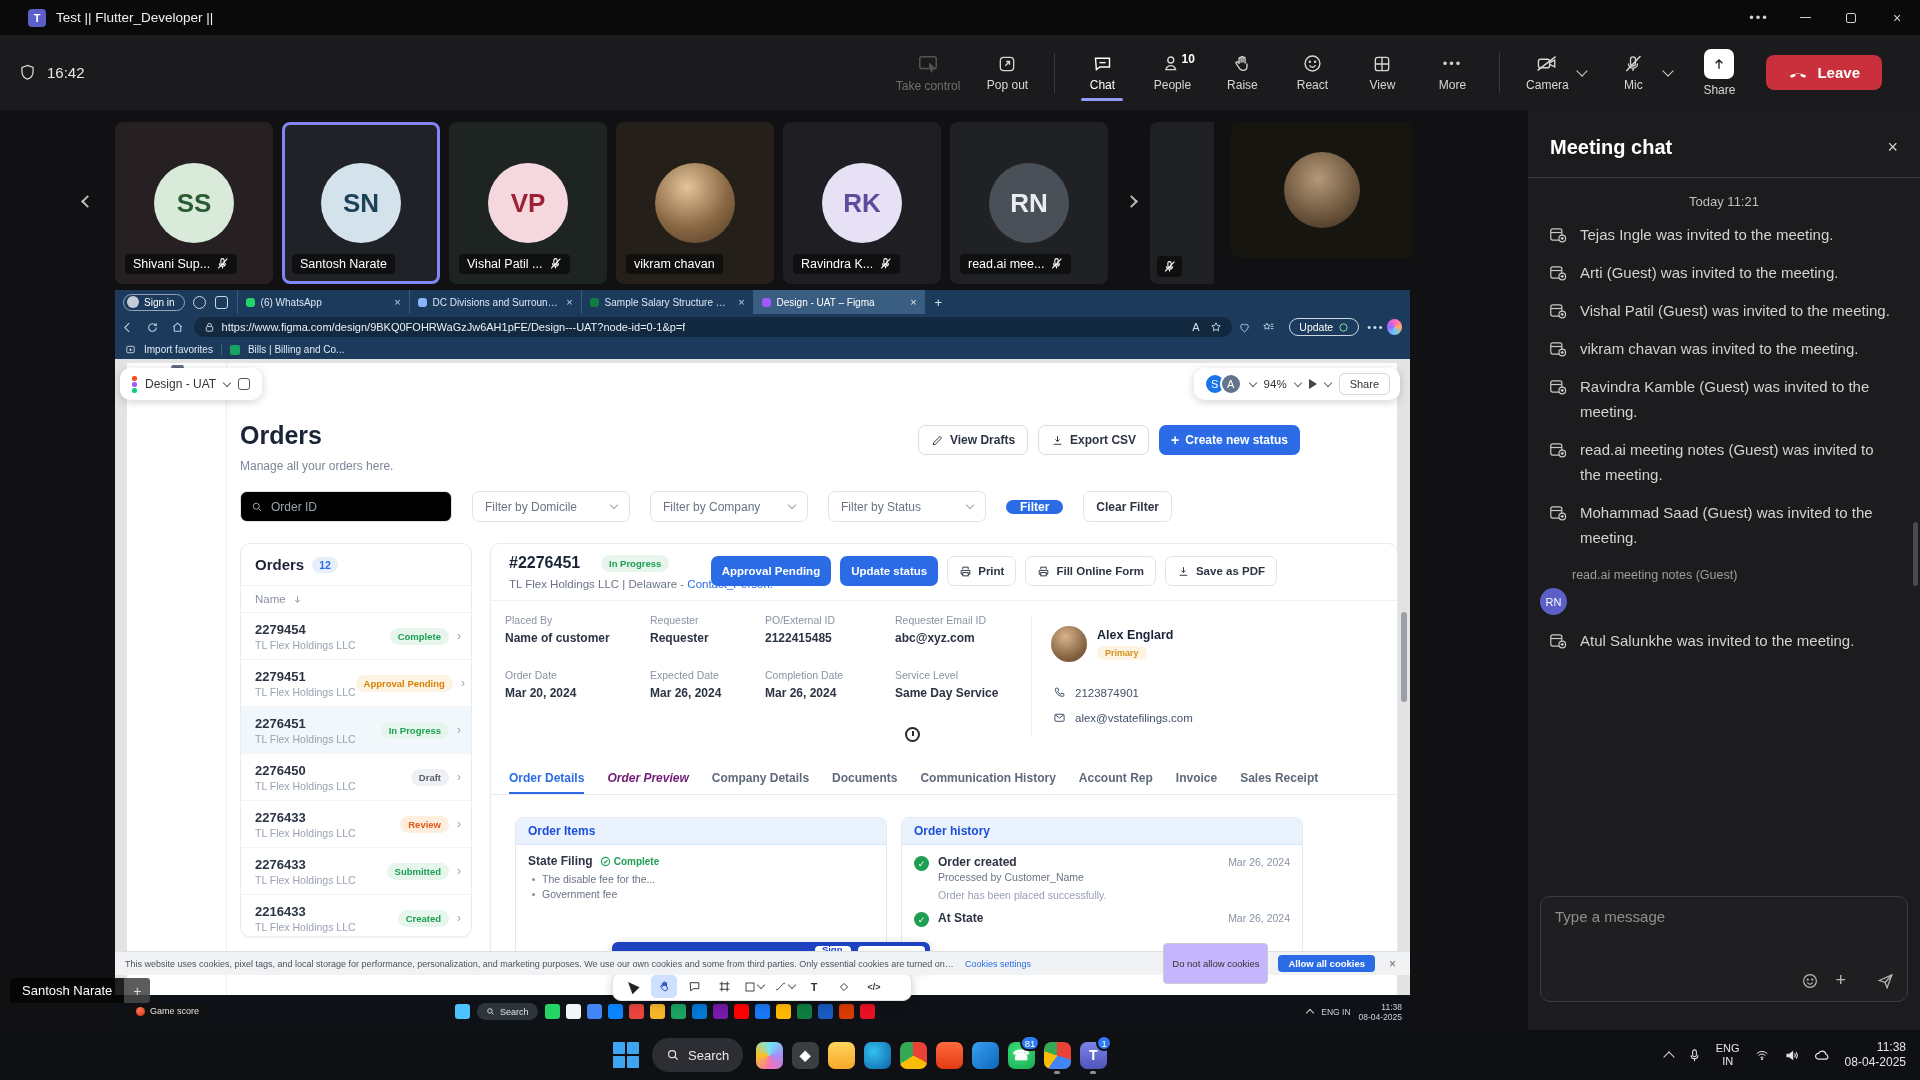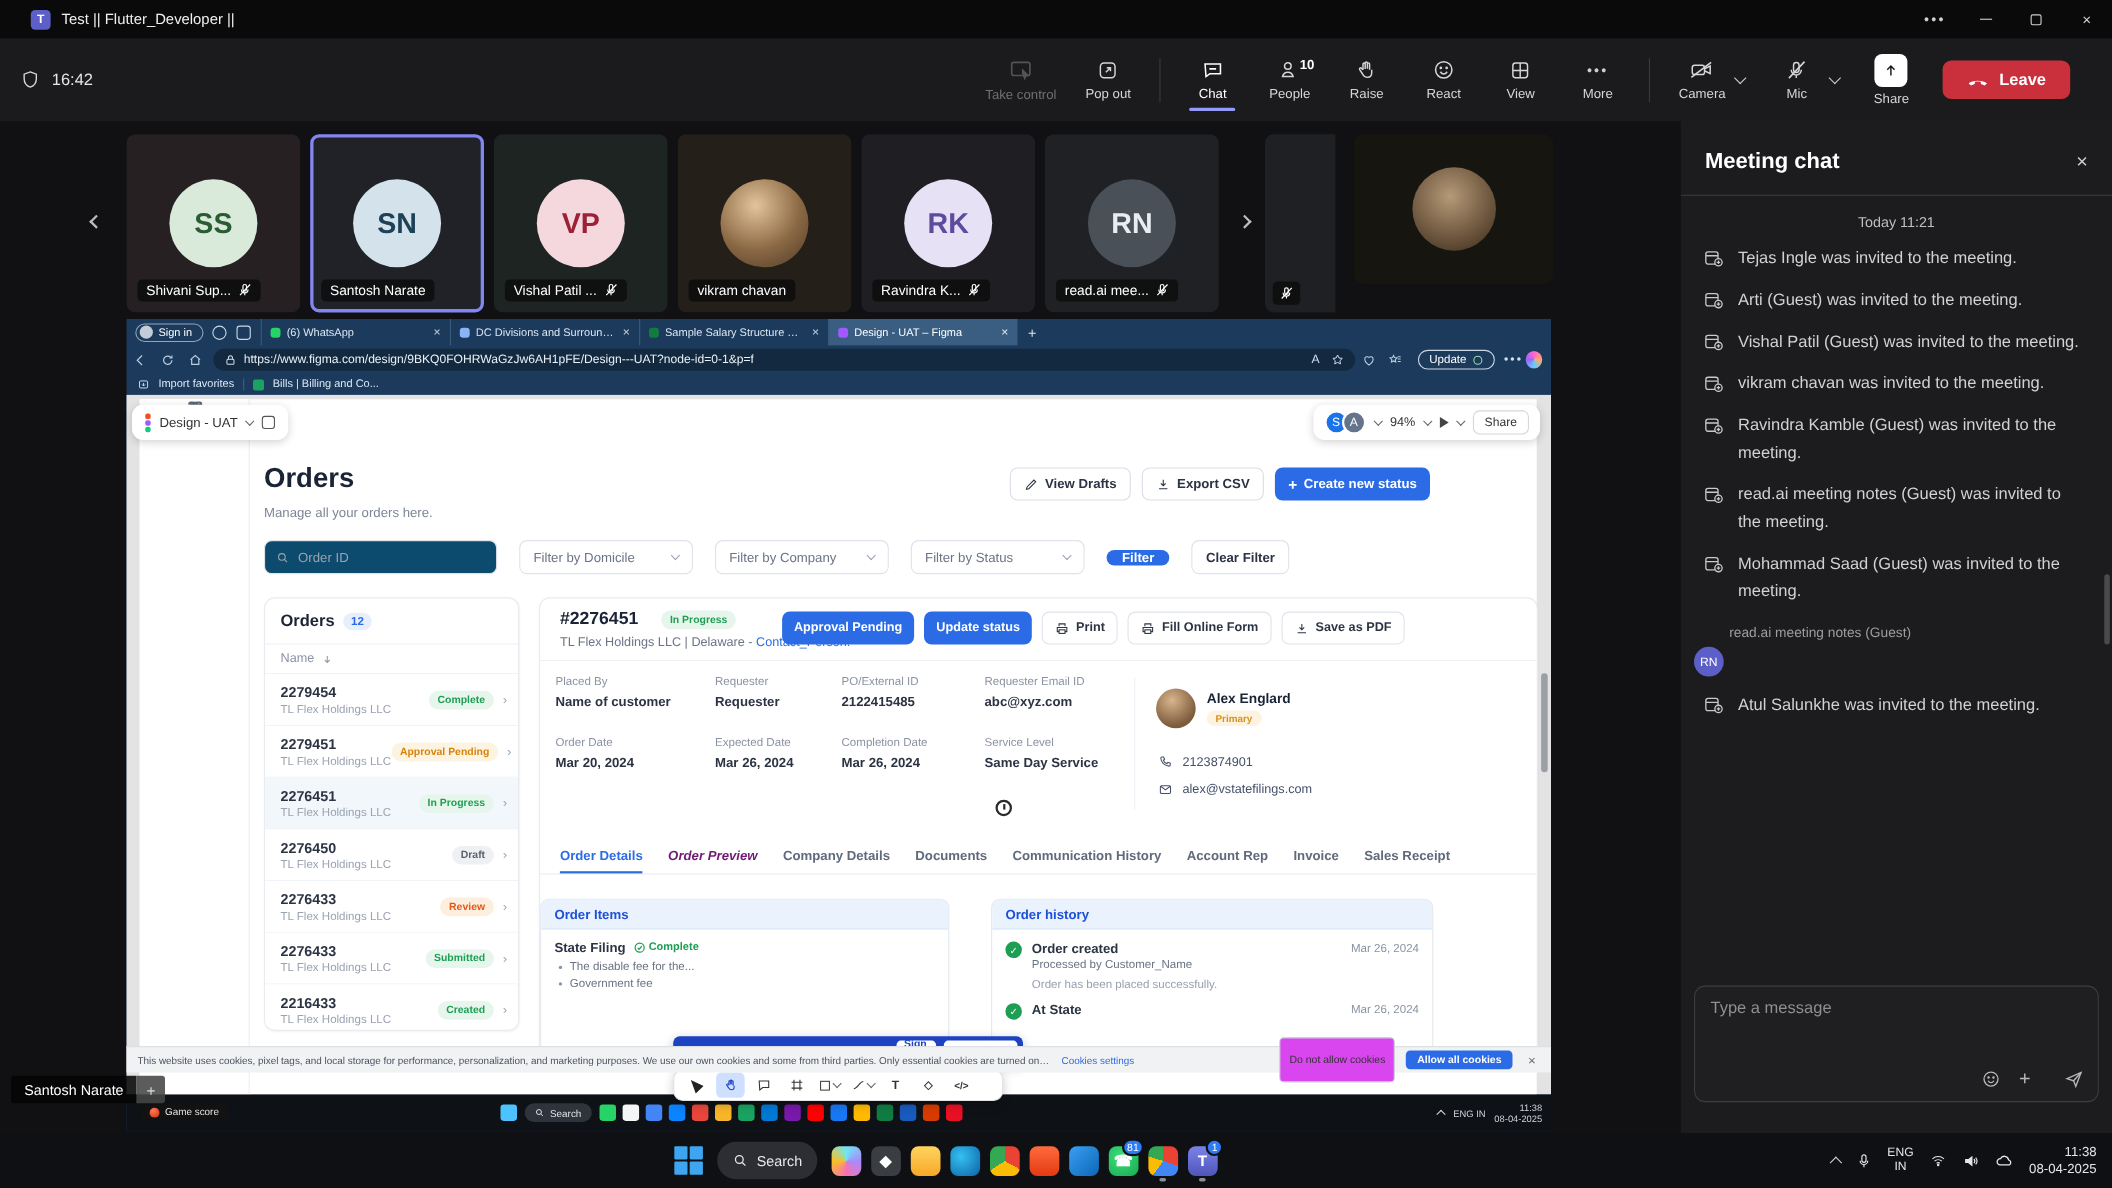--- a/index.html
+++ b/index.html
@@ -88,21 +88,21 @@
   
   .appside{position:absolute;left:0;top:0;width:100px;height:632px;border-right:1px solid #eceff3;background:#fff}
   .sitem{position:absolute;left:0;width:100px;display:flex;flex-direction:column;align-items:center;gap:5px;font-size:10.5px}
   .appmain{position:absolute;left:100px;top:0;width:1170px;height:632px}
   .h1{position:absolute;left:13px;top:58px;font-size:25px;font-weight:800;color:#1b2437}
   .sub{position:absolute;left:13px;top:96px;font-size:12px;color:#7d8697}
   .actions{position:absolute;right:97px;top:62px;display:flex;gap:10px}
   .btn-o{display:flex;align-items:center;gap:6px;border:1px solid #d9dee6;border-radius:7px;height:30px;padding:0 12px;font-size:12px;color:#2c3444;background:#fff;font-weight:bold}
   .btn-b{display:flex;align-items:center;gap:6px;border-radius:7px;height:30px;padding:0 12px;font-size:12px;color:#fff;background:#2b6ce6;font-weight:bold}
   .filters{position:absolute;left:13px;top:128px;display:flex;gap:20px;align-items:center}
-  .inp{display:flex;align-items:center;gap:8px;border:1px solid #dfe3ea;border-radius:7px;height:31px;width:212px;padding:0 10px;font-size:12px;color:#9aa3b2;background:#0c4a6e}
+  .inp{display:flex;align-items:center;gap:8px;border:1px solid #dfe3ea;border-radius:7px;height:31px;width:212px;padding:0 10px;font-size:12px;color:#9aa3b2;background:#000000}
   .dd{display:flex;align-items:center;justify-content:space-between;border:1px solid #dfe3ea;border-radius:7px;height:31px;width:158px;padding:0 12px;font-size:12px;color:#6a7485;background:#fff}
   .dd .mini-chev{border-color:#9aa3b2}
   .fbtn{background:#2b6ce6;color:#fff;border-radius:7px;height:14px;padding:0 14px;font-size:12px;font-weight:bold;display:flex;align-items:center}
   .cbtn{border:1px solid #dfe3ea;background:#fff;color:#2c3444;border-radius:7px;height:31px;padding:0 12px;font-size:12px;font-weight:bold;display:flex;align-items:center}
   .card{background:#fff;border:1px solid #e8ebf0;border-radius:10px;box-shadow:0 1px 2px rgba(16,24,40,.05)}
   .listcard{position:absolute;left:13px;top:180px;width:232px;height:394px;overflow:hidden}
   .lc-head{display:flex;align-items:center;gap:8px;padding:12px 14px;border-bottom:1px solid #eef1f5}
   .lc-title{font-size:15px;font-weight:bold;color:#1b2437}
   .lc-badge{background:#e8effc;color:#2b6ce6;border-radius:10px;font-size:10.5px;padding:2px 7px;font-weight:bold}
   .lc-name{display:flex;align-items:center;gap:6px;padding:7px 14px;font-size:11.5px;color:#8a93a3;border-bottom:1px solid #eef1f5}
@@ -153,21 +153,21 @@
   .ft{width:26px;height:23px;border-radius:5px;display:flex;align-items:center;justify-content:center;color:#333;font-size:11px;font-weight:bold}
   .ft.on{background:#cfe0ff;color:#1d43c0}
   .cursor-tri{width:0;height:0;border-left:9px solid #222;border-bottom:4px solid transparent;border-top:9px solid transparent;transform:rotate(-20deg)}
   .busy{position:absolute;left:778px;top:364px;width:15px;height:15px;border-radius:50%;background:#fff;border:2px solid #2a2a2a;z-index:7}
   .busy:after{content:"";position:absolute;left:5px;top:2px;width:1.5px;height:5px;background:#2a2a2a}
 
   
   .cookie{position:absolute;left:0;top:661px;width:1295px;height:24px;background:#f1f2f4;border-top:1px solid #dcdfe3;display:flex;align-items:center;padding:0 10px;gap:10px;z-index:8}
   .cookie .ct{font-size:9px;color:#4a5260;white-space:nowrap;overflow:hidden;text-overflow:ellipsis;max-width:830px}
   .cookie a{color:#2b6ce6;font-size:9px;text-decoration:none}
-  .ck-deny{margin-left:auto;border:1px solid #c8ccd4;background:#d946ef;border-radius:4px;font-size:9.5px;color:#333;padding:14px 8px;white-space:nowrap}
+  .ck-deny{margin-left:auto;border:1px solid #c8ccd4;background:#c4b5fd;border-radius:4px;font-size:9.5px;color:#333;padding:14px 8px;white-space:nowrap}
   .ck-allow{background:#2b6ce6;color:#fff;border-radius:4px;font-size:9.5px;font-weight:bold;padding:3px 10px;white-space:nowrap}
   .ck-x{color:#666;font-size:12px;margin:0 4px}
 
   
   .minibar{position:absolute;left:0;top:705px;width:1295px;height:33px;background:#0e1116;display:flex;align-items:center;z-index:6}
   .mb-center{position:absolute;left:340px;display:flex;align-items:center;gap:7px}
   .mb-start{width:15px;height:15px;background:conic-gradient(#4cc2ff 0 360deg);border-radius:3px}
   .mb-search{display:flex;align-items:center;gap:5px;background:#2e343c;border-radius:9px;height:17px;padding:0 9px;color:#dfe3e8;font-size:9px}
   .mb-ic{width:15px;height:15px;border-radius:3px}
   .mb-tray{position:absolute;right:8px;display:flex;align-items:center;gap:8px;color:#cfd3da;font-size:8.5px}
@@ -868,21 +868,21 @@
             <div class="dtab" style="color: rgb(43, 108, 230); border-bottom-color: rgb(43, 108, 230);"><span>Order Details</span></div>
                 <div class="dtab" style="color: #701a75; border-bottom-color: transparent; font-style: italic;"><span>Order Preview</span></div>
                 <div class="dtab" style="color: rgb(95, 106, 123); border-bottom-color: transparent;"><span>Company Details</span></div>
                 <div class="dtab" style="color: rgb(95, 106, 123); border-bottom-color: transparent;"><span>Documents</span></div>
                 <div class="dtab" style="color: rgb(95, 106, 123); border-bottom-color: transparent;"><span>Communication History</span></div>
                 <div class="dtab" style="color: rgb(95, 106, 123); border-bottom-color: transparent;"><span>Account Rep</span></div>
                 <div class="dtab" style="color: rgb(95, 106, 123); border-bottom-color: transparent;"><span>Invoice</span></div>
                 <div class="dtab" style="color: rgb(95, 106, 123); border-bottom-color: transparent;"><span>Sales Receipt</span></div>
               </div>
 
-            <div class="subcard" style="left:0;top:273px;width:372px;height:140px">
+            <div class="subcard" style="left:24px;top:273px;width:372px;height:140px">
               <div class="sc-head">Order Items</div>
               <div class="oi-row">
                 <span>State Filing</span>
                 <span class="oi-ok">
                   <svg width="11" height="11" viewBox="0 0 24 24" fill="none" stroke="#1d9e52" stroke-width="2.4">
                       <circle cx="12" cy="12" r="9"></circle>
                       <path d="M8 12.5l2.7 2.7L16.5 9"></path>
                     </svg>
                   <span>Complete</span>
                 </span>

